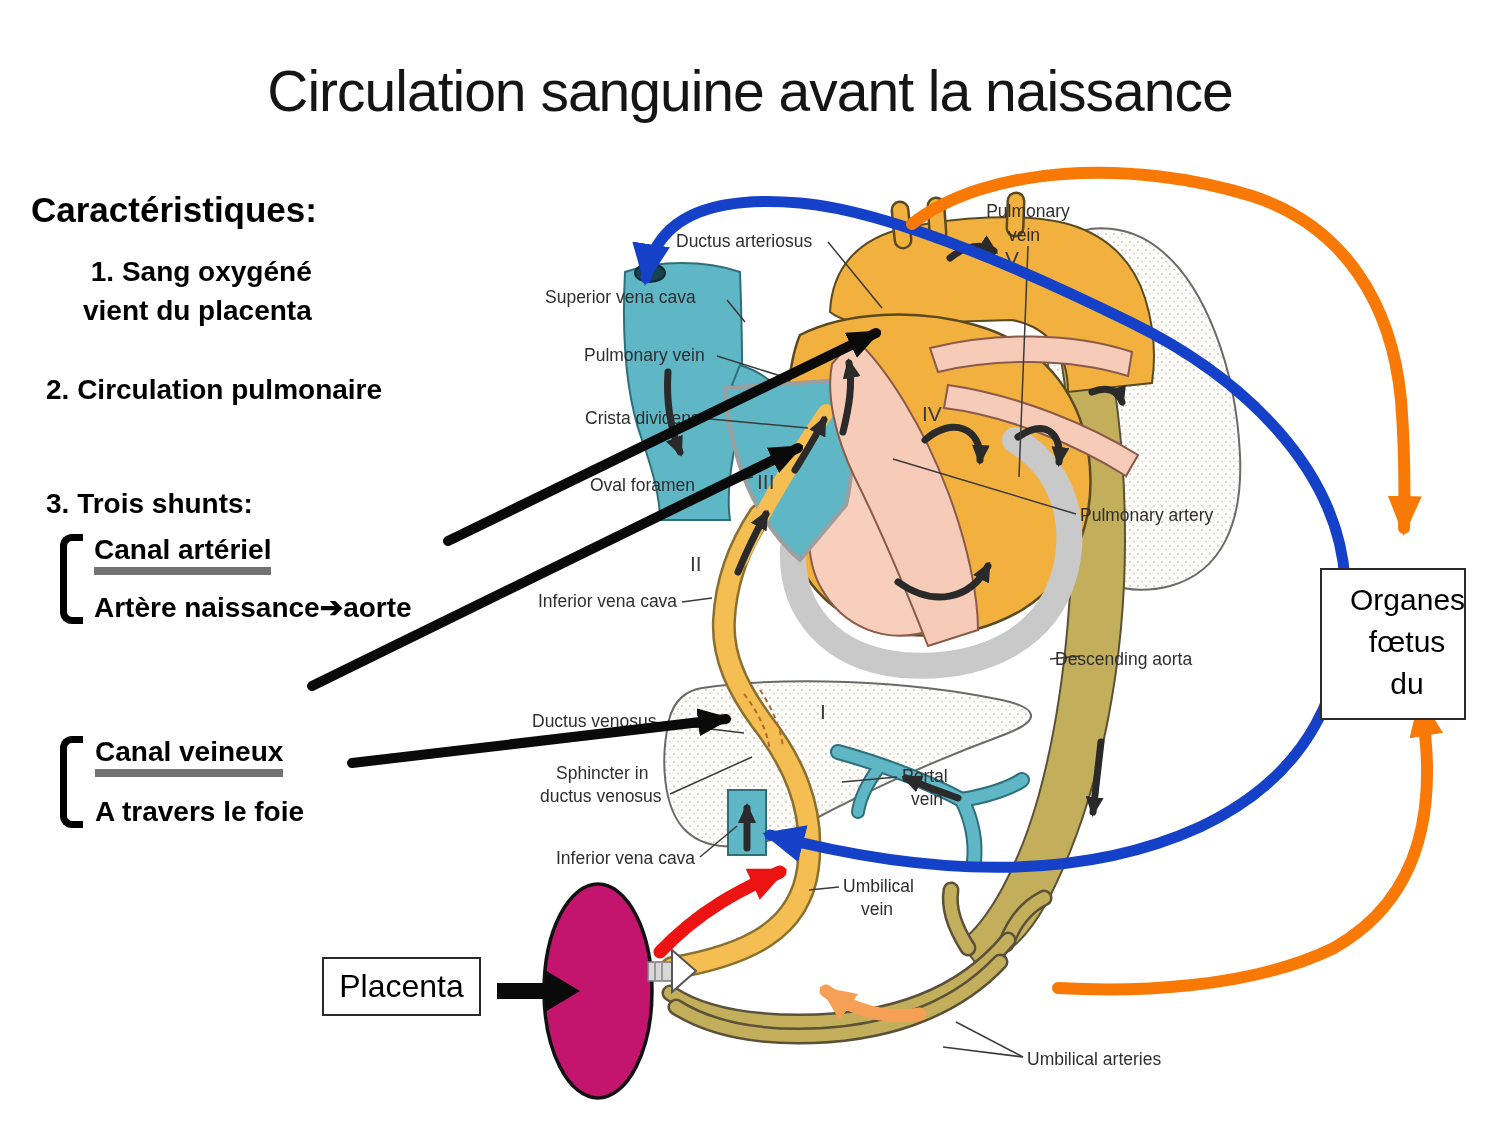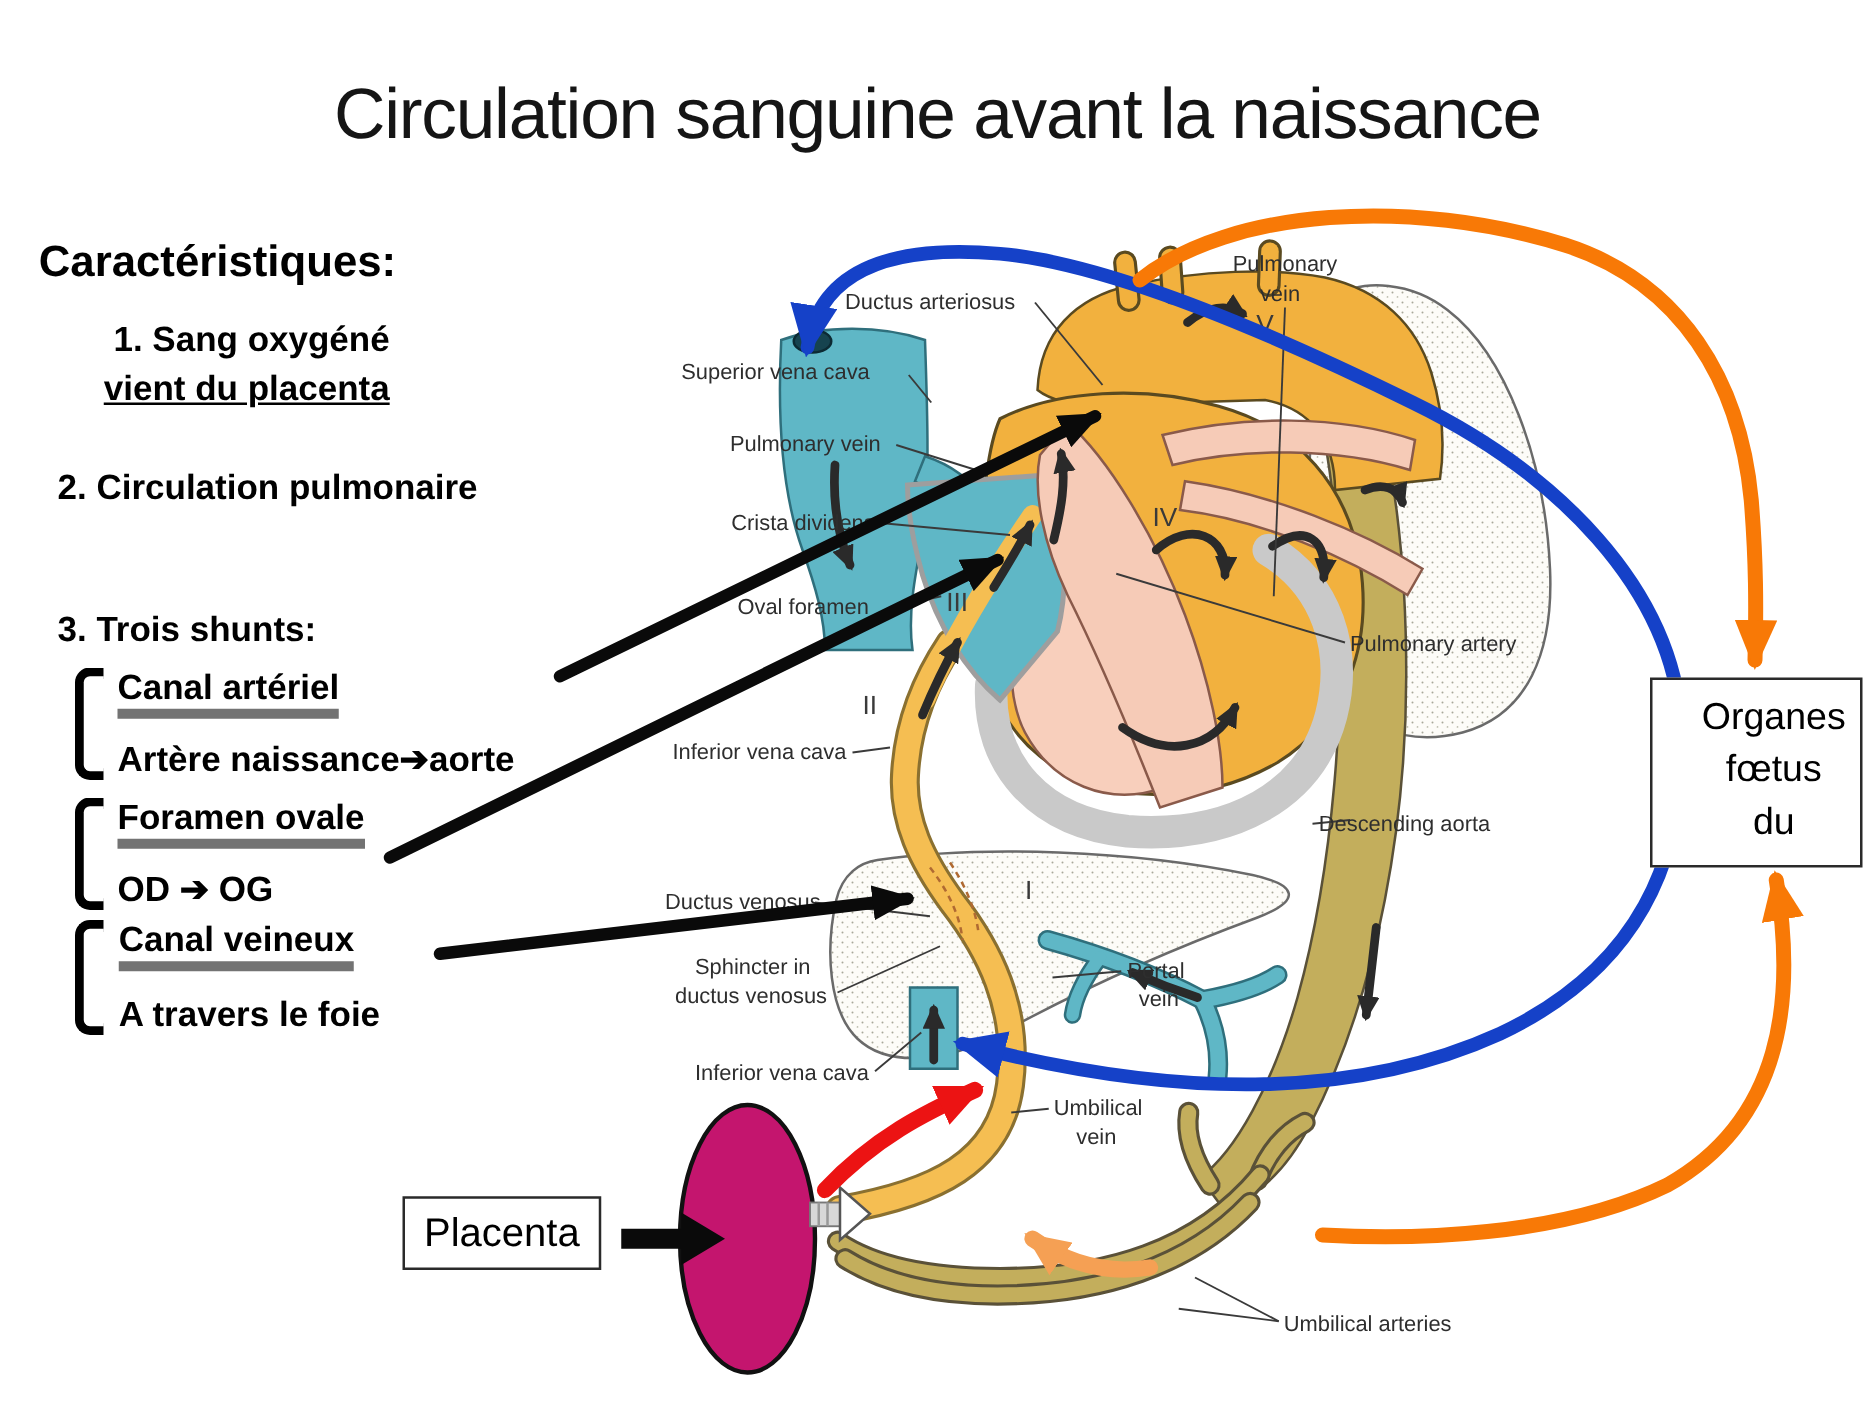--- a/index.html
+++ b/index.html
@@ -7,33 +7,33 @@
          font-family:"Liberation Sans",sans-serif;overflow:hidden;}
   svg.art{position:absolute;left:0;top:0;z-index:1;}
   .title{position:absolute;top:42px;left:0;width:100%;text-align:center;
          font-size:57px;font-weight:400;letter-spacing:-1px;color:#151515;z-index:2;margin-top:16px;}
   .lp{position:absolute;color:#000;font-weight:700;z-index:2;text-align:right;}
   #lp-heading{left:31px;top:190px;font-size:35px;}
   .lp-point{font-size:28px;line-height:39px;}
   #p1{left:46px;top:252px;}
   #p2{left:46px;top:370px;}
   #p3{left:46px;top:488px;font-size:28px;}
-  .lp-l2{margin-left:37px;text-decoration:underline;}
+  .lp-l2{margin-left:37px;}
   .shunt{position:absolute;display:flex;gap:11px;z-index:2;}
   .bracket{width:16px;border-left:7px solid #000;border-top:7px solid #000;
            border-bottom:7px solid #000;border-radius:12px 0 0 12px;}
   .shunt-text{display:flex;flex-direction:column;justify-content:space-between;
               font-weight:700;color:#000;}
   .shunt-name{font-size:28px;}
   .shunt-name span{display:inline-block;border-bottom:8px solid #737373;padding-bottom:1px;}
   .shunt-detail{font-size:28px;margin-top:4px;}
   .callout-box{position:absolute;background:#fff;border:2px solid #2a2a2a;
                text-align:center;color:#000;z-index:3;box-sizing:border-box;}
   #placenta-box{left:322px;top:957px;width:159px;height:59px;font-size:32px;line-height:55px;}
-  #organes-box{left:1320px;top:542px;width:170px;height:152px;font-size:30px;
+  #organes-box{left:1320px;top:568px;width:146px;height:152px;font-size:30px;
                line-height:42px;padding-top:9px;padding-left:28px;}
   .dl{font-size:17.5px;fill:#2e2e2e;}
   .dn{font-size:21px;fill:#3a3a3a;}
 </style>
 </head>
 <body>
 
 <div class="slide">
 
   <svg class="art" width="1500" height="1125" viewBox="0 0 1500 1125">
@@ -231,27 +231,20 @@
   </div>
   <div class="lp" id="p3">3. Trois shunts:</div>
 
   <div class="shunt" id="sh1" style="left:60px;top:534px;height:90px;">
     <div class="bracket"></div>
     <div class="shunt-text">
       <div class="shunt-name"><span>Canal artériel</span></div>
       <div class="shunt-detail">Artère naissance➔aorte</div>
     </div>
   </div>
-  <div class="shunt" id="sh2" style="left:60px;top:638px;height:90px;">
-    <div class="bracket"></div>
-    <div class="shunt-text">
-      <div class="shunt-name"><span>Foramen ovale</span></div>
-      <div class="shunt-detail">OD ➔ OG</div>
-    </div>
-  </div>
   <div class="shunt" id="sh3" style="left:60px;top:736px;height:92px;gap:12px;">
     <div class="bracket"></div>
     <div class="shunt-text">
       <div class="shunt-name"><span>Canal veineux</span></div>
       <div class="shunt-detail">A travers le foie</div>
     </div>
   </div>
 
   <div class="callout-box" id="placenta-box">Placenta</div>
 

